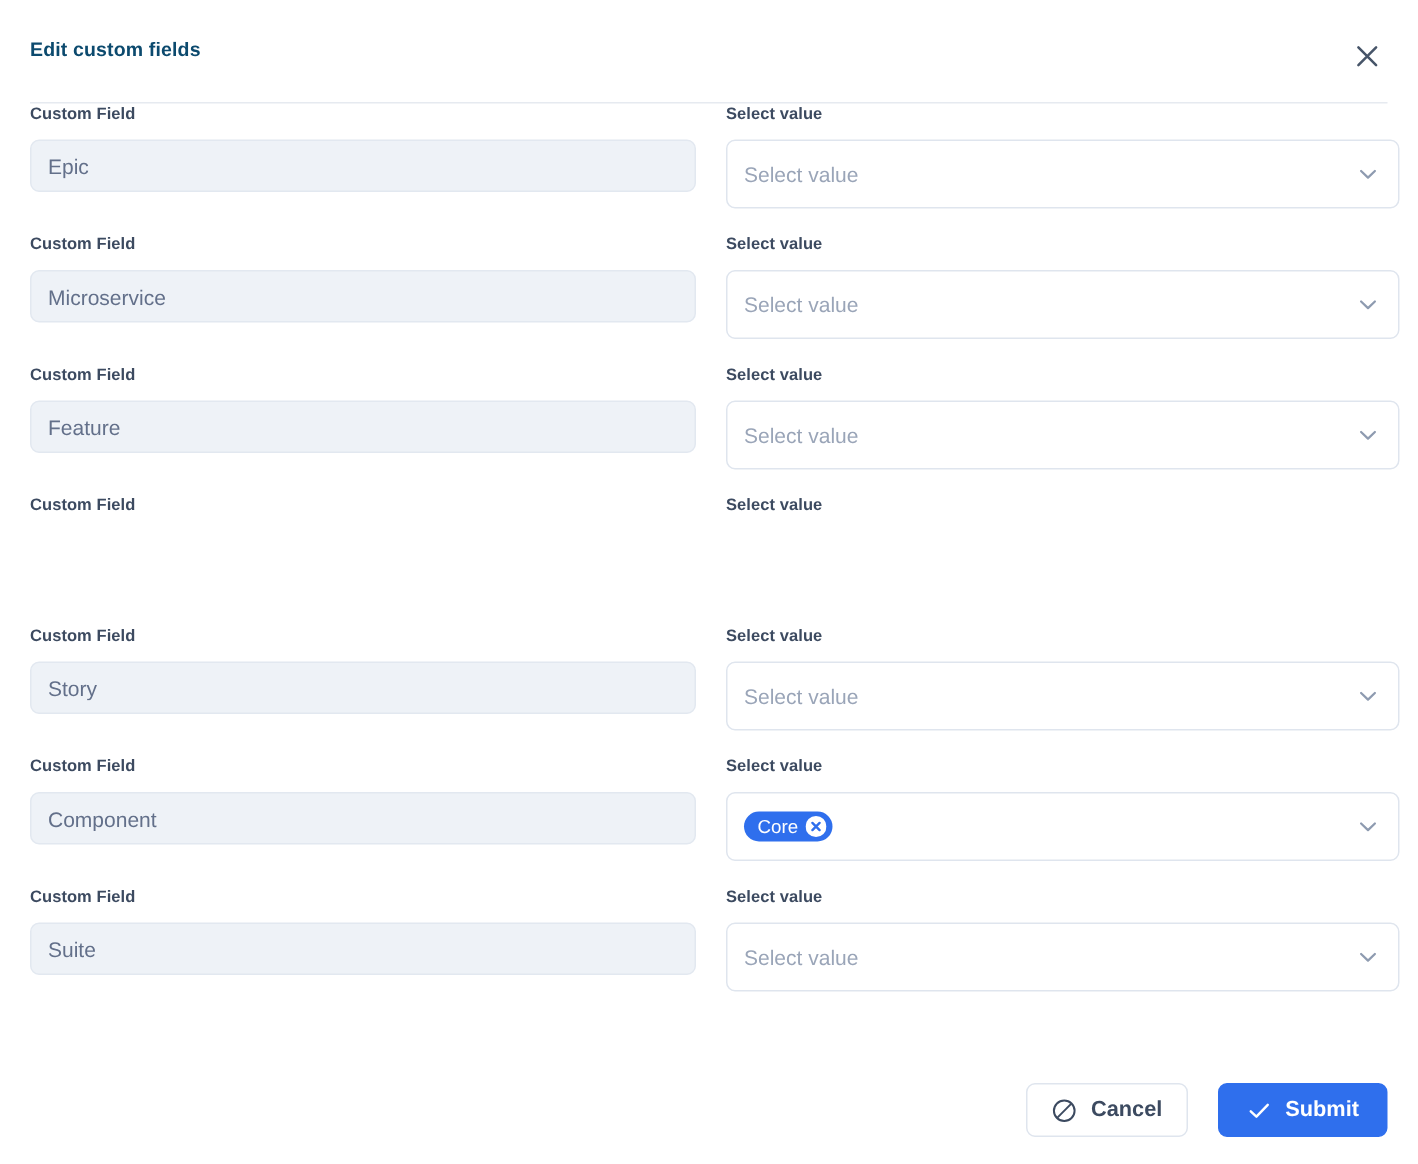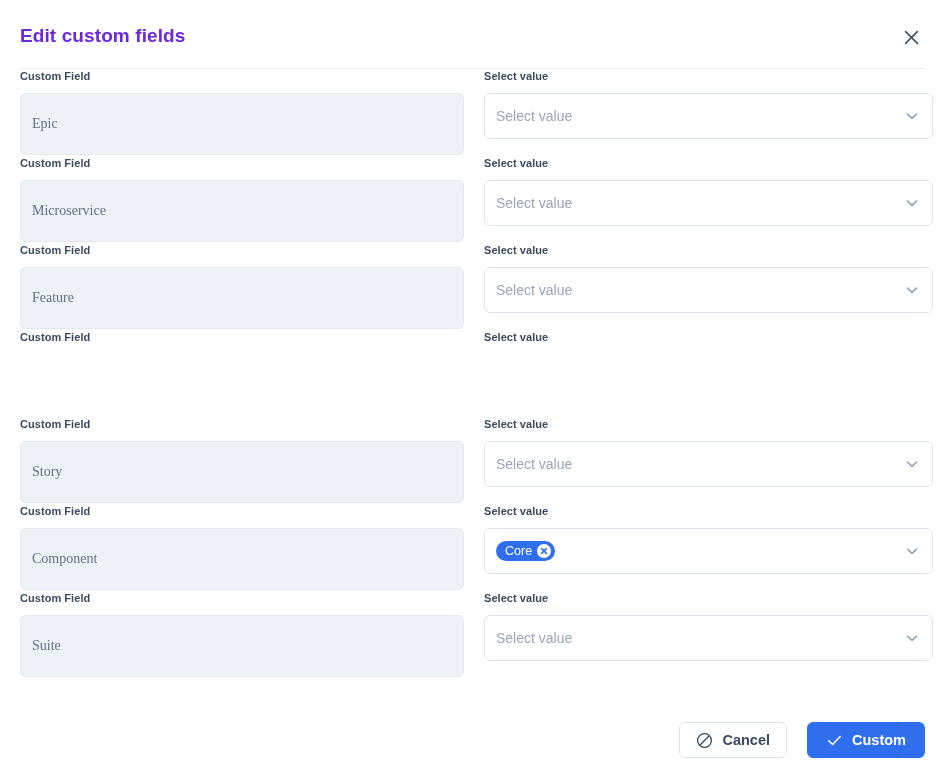--- a/index.html
+++ b/index.html
@@ -20,23 +20,23 @@
 
   
   .header {
     position: absolute;
     left: 0; top: 0;
     width: 945px; height: 69px;
   }
   .header-title {
     position: absolute;
     left: 20px; top: 25px;
-    font-size: 19px;
+    font-size: 13px;
     font-weight: bold;
-    color: #6d28d9;
+    color: #0c4a6e;
     letter-spacing: 0.1px;
     white-space: nowrap;
   }
   .close-btn {
     position: absolute;
     right: 22px; top: 25px;
     width: 24px; height: 24px;
     display: flex; align-items: center; justify-content: center;
     cursor: pointer;
     background: transparent;
@@ -76,27 +76,27 @@
     display: block;
     font-size: 11px;
     font-weight: bold;
     color: #3c4a60;
     margin: 0 0 9px 0;
     letter-spacing: 0.05px;
     line-height: 15px;
   }
   .text-input {
     width: 100%;
-    height: 62px;
+    height: 35px;
     background: #eef2f7;
     border: 1px solid #e2e8f0;
     border-radius: 6px;
     padding: 16px 11px;
     font-size: 14px;
-    font-family: Liberation Serif, serif;
+    font-family: Liberation Sans, sans-serif;
     color: #63708a;
     outline: none;
   }
   .text-input::placeholder { color: #63708a; opacity: 1; }
 
   .select-box {
     position: relative;
     width: 100%;
     height: 46px;
     background: #ffffff;
@@ -293,17 +293,17 @@
         </svg>
       </span>
       <span>Cancel</span>
     </button>
     <button class="btn btn-submit">
       <span>
         <svg width="17" height="17" viewBox="0 0 18 18" aria-hidden="true">
           <path d="M3 9.4 L7 13.2 L15 4.8" fill="none" stroke="#ffffff" stroke-width="1.7" stroke-linecap="round" stroke-linejoin="round"></path>
         </svg>
       </span>
-      <span>Custom</span>
+      <span>Submit</span>
     </button>
   </div>
 
 </div>
 
 </body></html>

